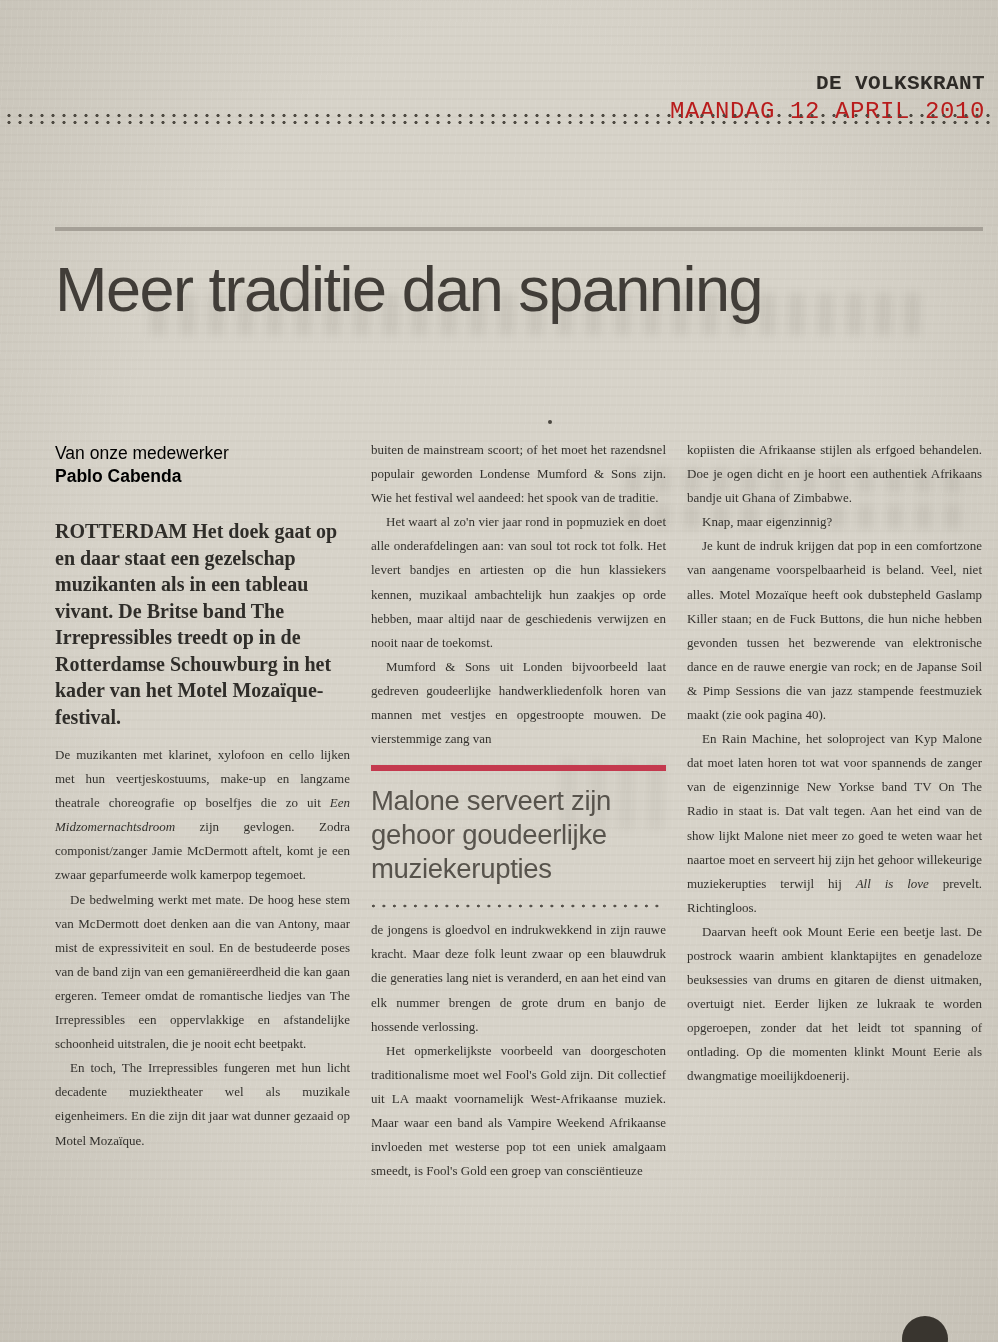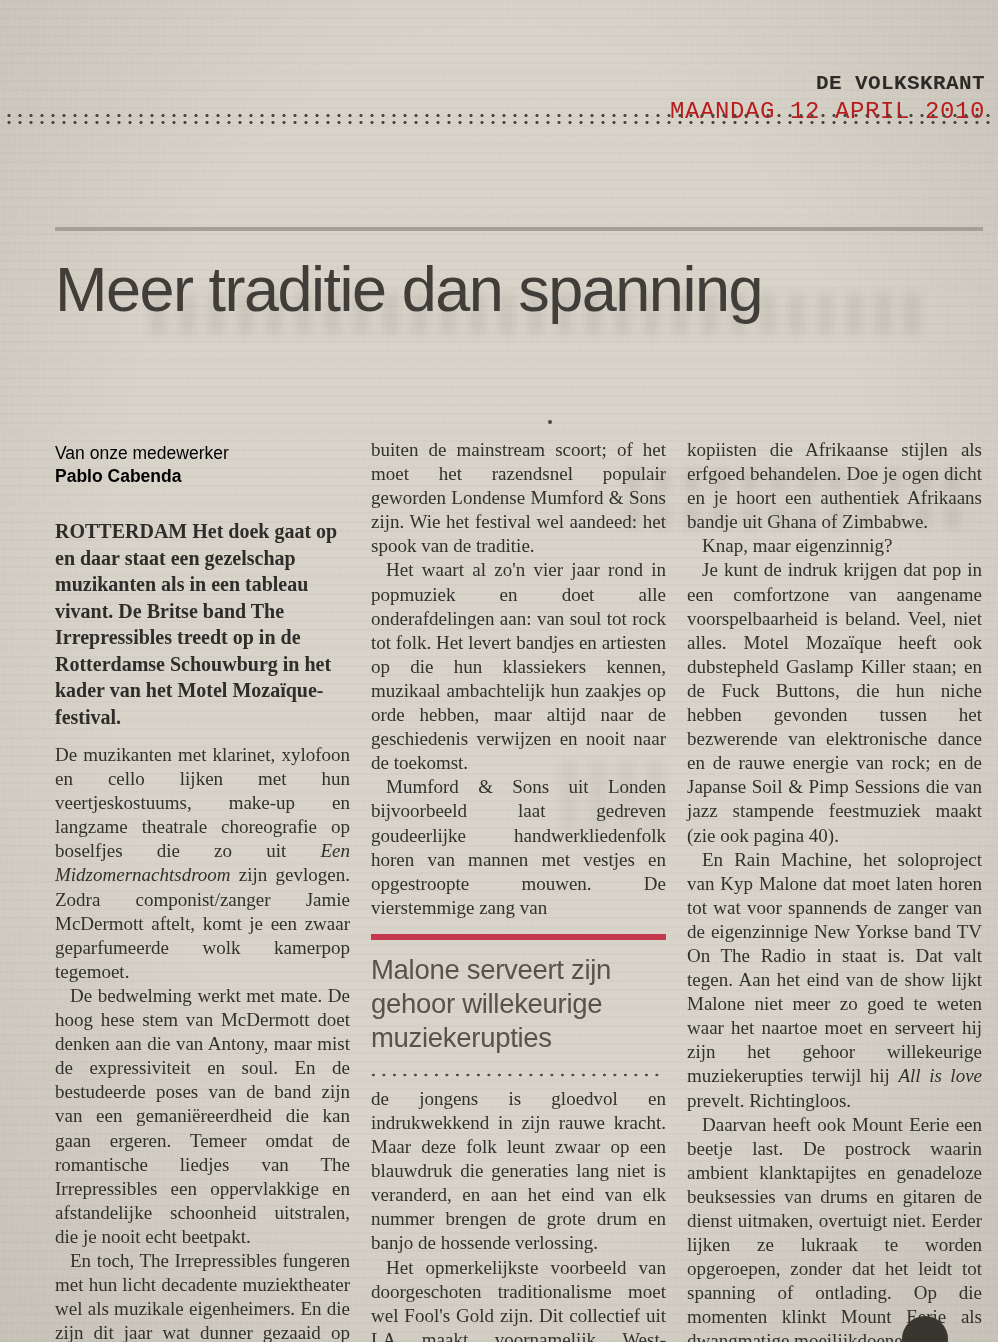--- a/index.html
+++ b/index.html
@@ -51,21 +51,21 @@
   .cols{position:absolute;left:55px;top:438px;width:928px;display:flex;gap:21px;z-index:10;}
   .col{width:295px;flex:0 0 295px;}
 
   .byline{font-family:"Liberation Sans", sans-serif;font-size:17.5px;line-height:23px;
     color:#000000;margin:4px 0 30px 0;}
   .byline .author{font-weight:bold;}
 
   .lead{font-weight:bold;font-size:20px;line-height:26.5px;color:#2f2d29;
     margin:0 0 13px 0;text-align:left;}
 
-  .paras .para{margin:0;font-size:19px;line-height:24.1px;text-align:justify;
+  .paras .para{margin:0;font-size:13px;line-height:24.1px;text-align:justify;
     text-justify:inter-word;}
   .paras .para + .para{text-indent:15px;}
   .it{font-style:italic;}
 
   .pullquote{margin:14px 0 8px 0;}
   .pq-bar{height:6px;background:#c4394e;margin:0 0 13px 0;}
   .pq-text{font-family:"Liberation Sans", sans-serif;font-size:27.5px;line-height:34px;
     color:#57534c;letter-spacing:-.3px;}
   .pq-dots{margin-top:17px;height:7px;
     background-image:radial-gradient(circle at 2.5px 3px, #55514a 1.2px, rgba(0,0,0,0) 1.7px);
@@ -113,21 +113,21 @@
     </div>
 
     <div class="col">
       <div class="paras">
           <p class="para"><span>buiten de mainstream scoort; of het moet het razendsnel populair geworden Londense Mumford &amp; Sons zijn. Wie het festival wel aandeed: het spook van de traditie.</span></p>
           <p class="para"><span>Het waart al zo'n vier jaar rond in popmuziek en doet alle onderafdelingen aan: van soul tot rock tot folk. Het levert bandjes en artiesten op die hun klassiekers kennen, muzikaal ambachtelijk hun zaakjes op orde hebben, maar altijd naar de geschiedenis verwijzen en nooit naar de toekomst.</span></p>
           <p class="para"><span>Mumford &amp; Sons uit Londen bijvoorbeeld laat gedreven goudeerlijke handwerkliedenfolk horen van mannen met vestjes en opgestroopte mouwen. De vierstemmige zang van</span></p>
         </div>
       <div class="pullquote">
         <div class="pq-bar"></div>
-        <div class="pq-text">Malone serveert zijn gehoor willekeurige muziekerupties</div>
+        <div class="pq-text">Malone serveert zijn gehoor goudeerlijke muziekerupties</div>
         <div class="pq-dots"></div>
       </div>
       <div class="paras">
           <p class="para"><span>de jongens is gloedvol en indrukwekkend in zijn rauwe kracht. Maar deze folk leunt zwaar op een blauwdruk die generaties lang niet is veranderd, en aan het eind van elk nummer brengen de grote drum en banjo de hossende verlossing.</span></p>
           <p class="para"><span>Het opmerkelijkste voorbeeld van doorgeschoten traditionalisme moet wel Fool's Gold zijn. Dit collectief uit LA maakt voornamelijk West-Afrikaanse muziek. Maar waar een band als Vampire Weekend Afrikaanse invloeden met westerse pop tot een uniek amalgaam smeedt, is Fool's Gold een groep van consciëntieuze</span></p>
         </div>
     </div>
 
     <div class="col">
       <div class="paras">

